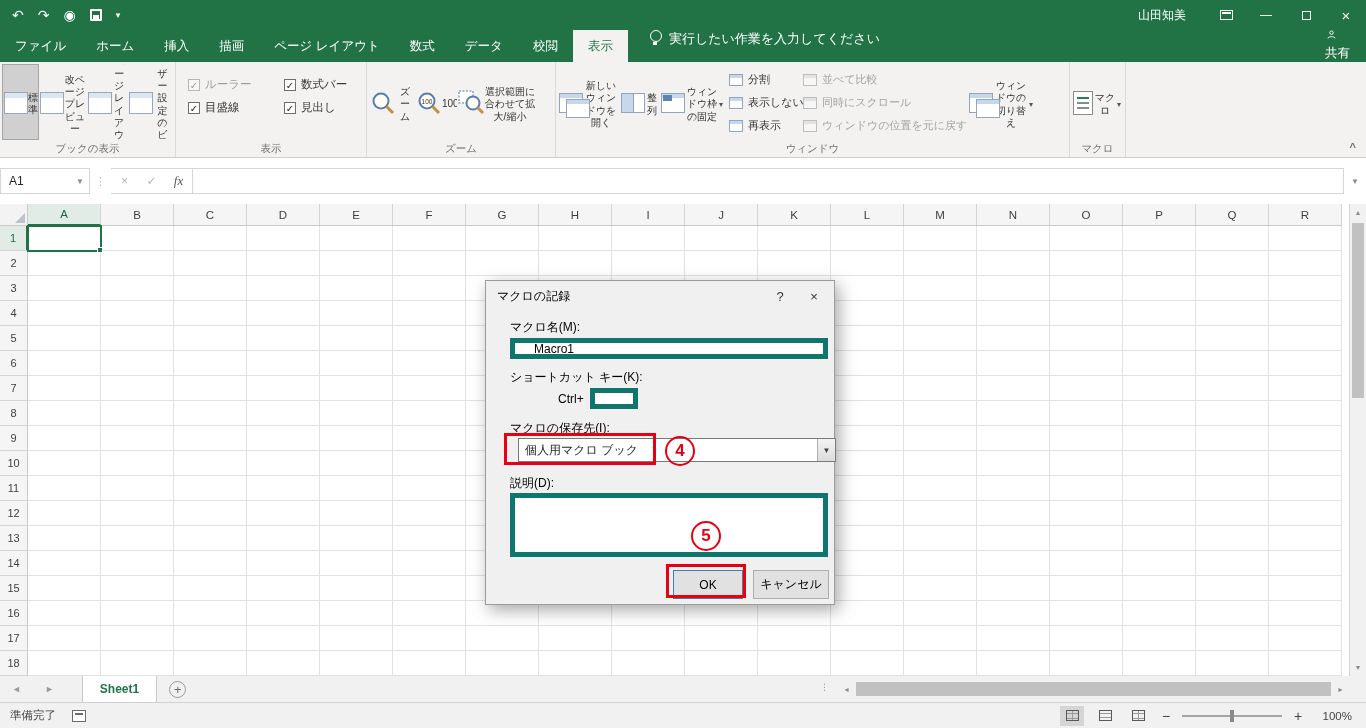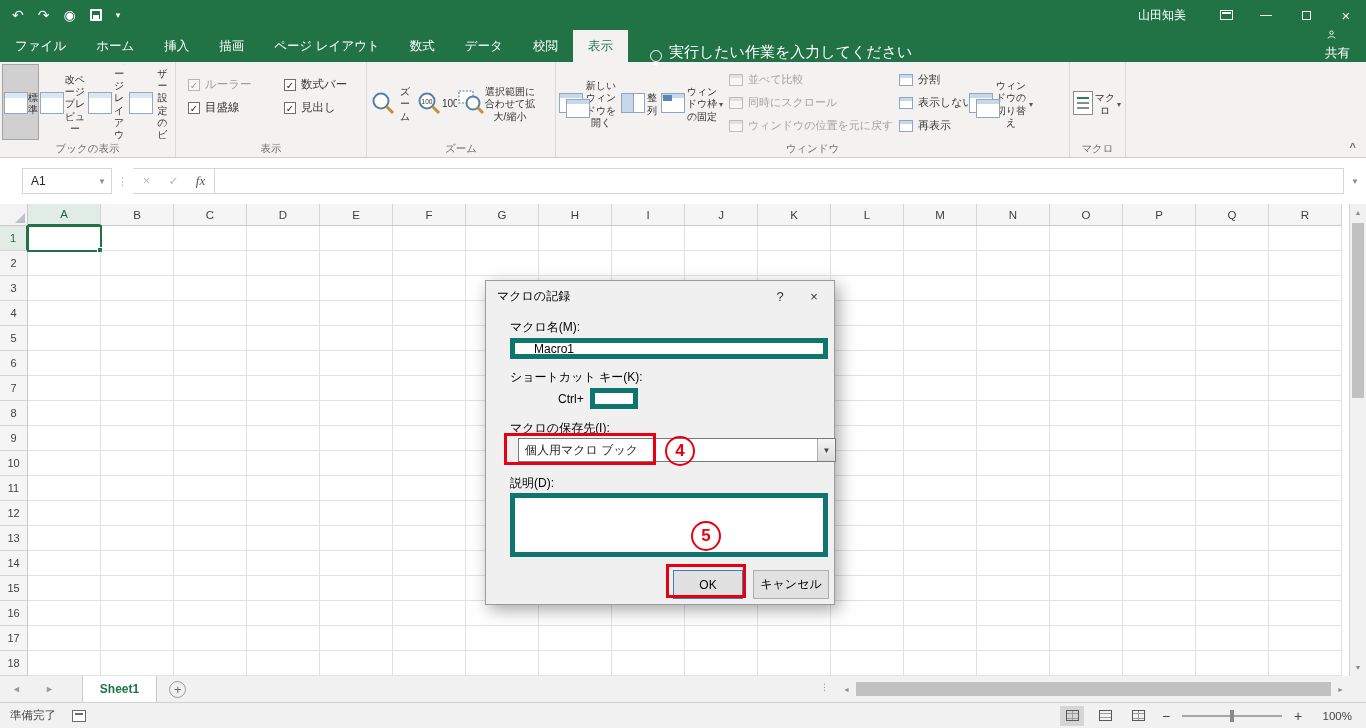--- a/index.html
+++ b/index.html
@@ -18,21 +18,21 @@
 .tb-user { font-size:12px; margin-right:20px; }
 .tb-btn { width:40px; height:100%; display:flex; align-items:center; justify-content:center; font-size:12px; }
 .maxbox { width:9px; height:9px; border:1px solid #fff; display:inline-block; }
 .ribbonopt { width:13px; height:10px; border:1px solid #fff; position:relative; display:inline-block; }
 .ribbonopt::after { content:""; position:absolute; top:1px; left:1px; right:1px; height:2px; background:#fff; }
 
 
 .tabrow { position:absolute; top:30px; left:0; width:1366px; height:32px; background:#217346; display:flex; align-items:stretch; z-index:5; }
 .rtab { padding:0 15px; display:flex; align-items:center; color:#fff; font-size:12.5px; }
 .rtab.active { background:#f3f2f1; color:#217346; }
-.tellme { display:flex; align-items:flex-end; gap:7px; color:#fff; margin-left:22px; font-size:15px; }
+.tellme { display:flex; align-items:flex-start; gap:7px; color:#fff; margin-left:22px; font-size:13px; }
 .bulb { width:12px; height:12px; border:1.5px solid #fff; border-radius:50%; position:relative; display:inline-block; }
 .bulb::after { content:""; position:absolute; left:2px; top:11px; width:4px; height:3px; background:#fff; }
 .share { margin-left:auto; display:flex; align-items:flex-start; gap:6px; color:#fff; padding-right:16px; font-size:12.5px;flex-direction:column; }
 
 
 .ribbon { position:absolute; top:62px; left:0; width:1366px; height:96px; background:#f3f2f1; border-bottom:1px solid #d2d0ce; display:flex; z-index:4; }
 .rgroup { position:relative; height:100%; border-right:1px solid #dcdad8; padding:2px 2px 16px 2px; display:flex; align-items:flex-start; }
 .glabel { position:absolute; bottom:1px; left:0; right:0; text-align:center; font-size:10.5px; color:#6e6e6e; }
 .bigbtn { height:76px; display:flex; flex-direction:row; align-items:center; padding:5px 1px 0; font-size:10px; line-height:1.22; text-align:center; color:#333; overflow:hidden; }
 .bigbtn .bicon { margin-bottom:3px; flex:0 0 auto; }
@@ -51,21 +51,21 @@
 .smallbtn { display:flex; align-items:center; gap:5px; height:23px; padding:0 5px; font-size:11px; color:#333; white-space:nowrap; }
 .smallbtn.disabled { color:#a3a3a3; }
 .mi { flex:0 0 auto; width:14px; height:12px; border:1px solid #93a4bd; background:linear-gradient(#c8d8ec 0 3px,#fff 3px); }
 .smallbtn.disabled .mi { border-color:#bdbdbd; background:linear-gradient(#e2e2e2 0 3px,#f6f6f6 3px); }
 .darrow { font-size:8px; color:#555; }
 .rib-fill { flex:1; position:relative; }
 .collapse { position:absolute; right:10px; bottom:4px; color:#6e6e6e; font-size:11px; font-weight:bold; }
 
 
 .fbar { position:absolute; top:158px; left:0; width:1366px; height:46px; background:#fff; display:flex; align-items:center; z-index:3; }
-.namebox { width:90px; height:26px; border:1px solid #d6d6d6; display:flex; align-items:center; padding-left:8px; background:#fff;margin-left:22px; }
+.namebox { width:90px; height:26px; border:1px solid #d6d6d6; display:flex; align-items:center; padding-left:8px; background:#fff; }
 .nb-arrow { margin-left:auto; width:18px; text-align:center; color:#8a8a8a; font-size:8px; }
 .fb-handle { color:#b5b5b5; padding:0 5px; font-size:11px; }
 .fb-icons { display:flex; align-items:center; height:26px; border:1px solid #d6d6d6; border-left:none; }
 .fb-btn { width:27px; text-align:center; font-size:12px; color:#b5b5b5; }
 .fb-btn.fx { color:#595959; font-style:italic; font-family:"Liberation Serif",serif; font-size:13px; }
 .fb-input { flex:1; height:26px; border:1px solid #d6d6d6; border-left:none; background:#fff; outline:none; font-size:12px; padding:0 4px; }
 .fb-exp { width:22px; text-align:center; color:#8a8a8a; font-size:8px; }
 
 
 .sheet { position:absolute; top:204px; left:0; width:1349px; height:472px; background:#fff; overflow:hidden; z-index:1; }
@@ -263,46 +263,46 @@
     </div>
     <div class="bigbtn" style="width:40px;">
       <span class="bicon wicon" style="background:linear-gradient(90deg,#c8d8ec 0 11px,#93a4bd 11px 12px,#fff 12px);"></span>
       <span>整列</span>
     </div>
     <div class="bigbtn" style="width:64px;">
       <span class="bicon wicon freeze"></span>
       <span>ウィンドウ枠の固定</span>
       <span class="darrow">▾</span>
     </div>
+    <div class="smallcol" style="width:74px;">
+      <div class="smallbtn">
+        <span class="mi"></span>
+        <span>分割</span>
+      </div>
+      <div class="smallbtn">
+        <span class="mi"></span>
+        <span>表示しない</span>
+      </div>
+      <div class="smallbtn">
+        <span class="mi"></span>
+        <span>再表示</span>
+      </div>
+    </div>
     <div class="smallcol" style="width:170px;">
       <div class="smallbtn disabled">
         <span class="mi"></span>
         <span>並べて比較</span>
       </div>
       <div class="smallbtn disabled">
         <span class="mi"></span>
         <span>同時にスクロール</span>
       </div>
       <div class="smallbtn disabled">
         <span class="mi"></span>
         <span>ウィンドウの位置を元に戻す</span>
-      </div>
-    </div>
-    <div class="smallcol" style="width:74px;">
-      <div class="smallbtn">
-        <span class="mi"></span>
-        <span>分割</span>
-      </div>
-      <div class="smallbtn">
-        <span class="mi"></span>
-        <span>表示しない</span>
-      </div>
-      <div class="smallbtn">
-        <span class="mi"></span>
-        <span>再表示</span>
       </div>
     </div>
     <div class="bigbtn" style="width:66px;">
       <span class="bicon wicon dual"></span>
       <span>ウィンドウの切り替え</span>
       <span class="darrow">▾</span>
     </div>
     <div class="glabel">ウィンドウ</div>
   </div>
 

